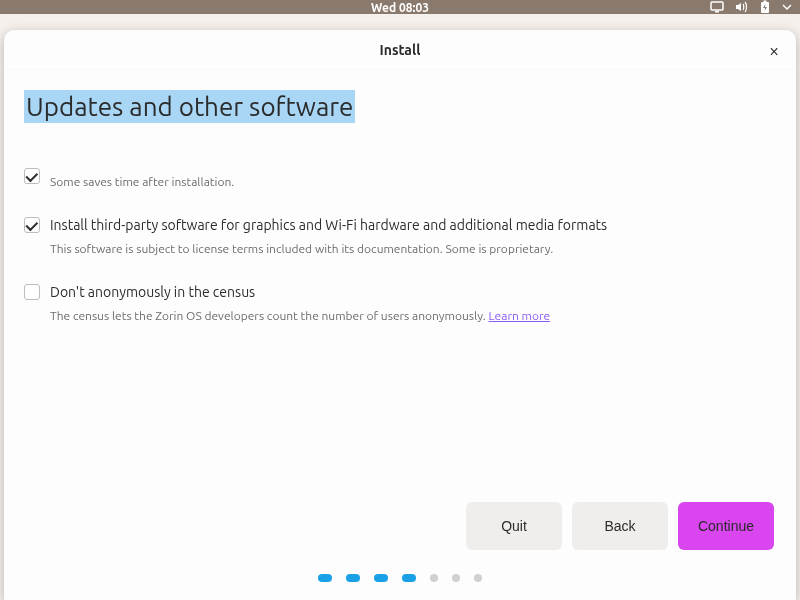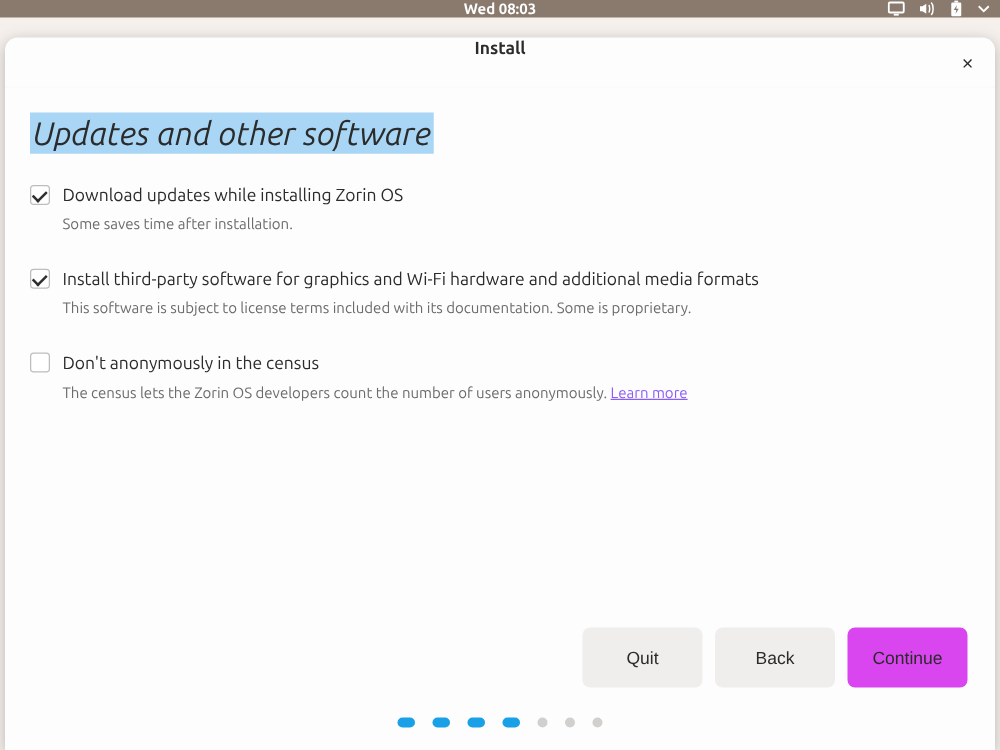--- a/index.html
+++ b/index.html
@@ -42,20 +42,21 @@
       bottom: 0;
       background: #fdfdfd;
       border-radius: 10px 10px 0 0;
       box-shadow: 0 3px 12px rgba(0,0,0,0.25);
       display: flex;
       flex-direction: column;
     }
     .titlebar {
       height: 40px;
       display: flex;
+      align-items: center;
       justify-content: center;
       position: relative;
       border-bottom: 1px solid rgba(0,0,0,0.02);
     }
     .titlebar-title {
       font-size: 14px;
       font-weight: 700;
       color: #2b2b2b;
     }
     .close-btn {
@@ -79,23 +80,22 @@
       display: flex;
       flex-direction: column;
     }
     .page-title {
       font-size: 26px;
       font-weight: 400;
       color: #2b2b2b;
       display: inline-block;
       background: #a9d6f5;
       padding: 2px 2px;
-      margin-bottom: 24px;
+      margin-bottom: 44px;
       width: fit-content;
-      font-style: italic;
     }
     .options {
       display: flex;
       flex-direction: column;
       gap: 28px;
     }
     .option {
       display: flex;
       gap: 10px;
       align-items: flex-start;
@@ -220,21 +220,20 @@
   </div>
 
   <div class="content">
     <h1 class="page-title">Updates and other software</h1>
 
     <div class="options">
 
       <div class="option">
         <div class="checkbox checked"></div>
         <div class="option-text">
-          <div class="option-label">Download updates while installing Zorin OS</div>
           <div class="option-desc">Some saves time after installation.</div>
         </div>
       </div>
 
       <div class="option">
         <div class="checkbox checked"></div>
         <div class="option-text">
           <div class="option-label">Install third-party software for graphics and Wi-Fi hardware and additional media formats</div>
           <div class="option-desc">This software is subject to license terms included with its documentation. Some is proprietary.</div>
         </div>

